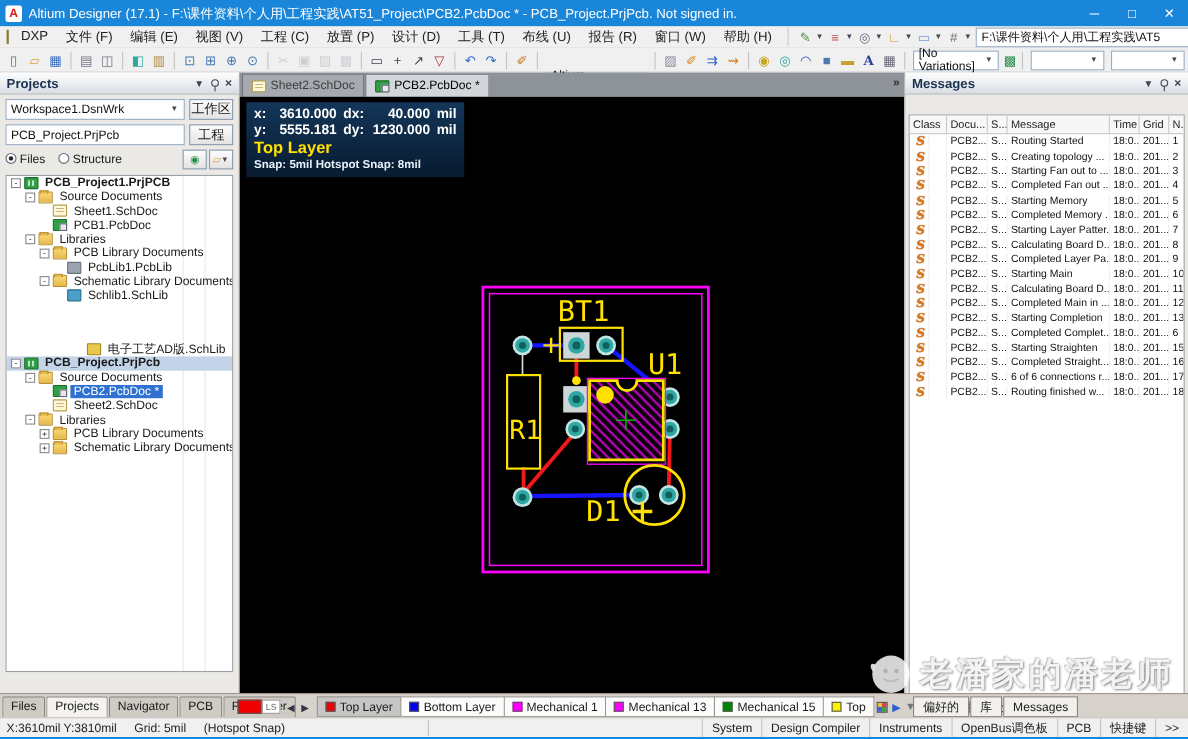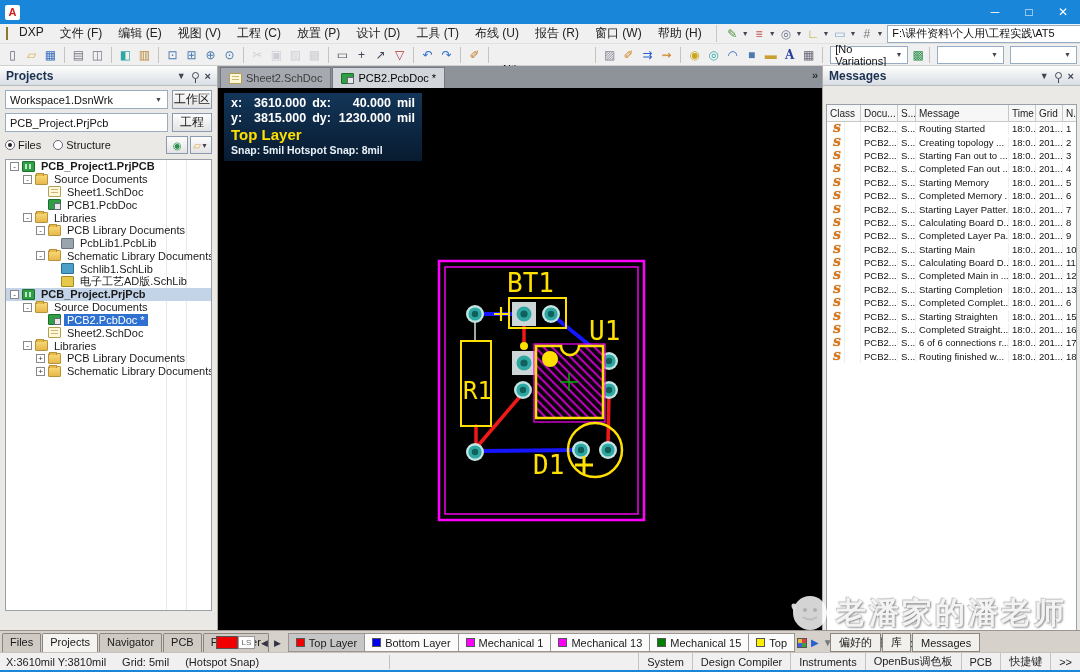--- a/index.html
+++ b/index.html
@@ -115,20 +115,21 @@
 
   
   .watermark { position:absolute; left:788px; top:592px; display:flex; align-items:center; gap:6px; z-index:99; pointer-events:none; opacity:.88; }
   .wm-text { font-size:30px; font-weight:bold; letter-spacing:3px; color:#f2f2f2; text-shadow:1px 1px 2px rgba(110,110,110,.9), -1px -1px 1px rgba(140,140,140,.6); white-space:nowrap; }
 </style>
 </head>
 <body>
 
 <div class="titlebar">
   <span class="appicon">A</span>
+  <span class="title-text">Altium Designer (17.1) - F:\课件资料\个人用\工程实践\AT51_Project\PCB2.PcbDoc * - PCB_Project.PrjPcb. Not signed in.</span>
   <div class="winbtns">
     <span class="winbtn">─</span>
     <span class="winbtn">□</span>
     <span class="winbtn">✕</span>
   </div>
 </div>
 
 <div class="menubar">
   <span class="dxp-icon"></span>
   <div id="menu-items" style="display:flex;">
@@ -308,21 +309,21 @@
       <div class="trow" style="padding-left: 30px;">
         <span class="tgl">-</span>
         <span class="ti ti-folder"></span>
         <span class="tlabel">Schematic Library Documents</span>
       </div>
       <div class="trow" style="padding-left: 43px;">
         <span style="width: 12px;"></span>
         <span class="ti ti-schlib"></span>
         <span class="tlabel">Schlib1.SchLib</span>
       </div>
-      <div class="trow" style="padding-left: 43px;">
+      <div class="trow" style="padding-left: 61px; margin-top: 36px;">
         <span style="width: 12px;"></span>
         <span class="ti ti-schlib2"></span>
         <span class="tlabel">电子工艺AD版.SchLib</span>
       </div>
       <div class="trow focusrow" style="padding-left: 4px;">
         <span class="tgl">-</span>
         <span class="ti ti-prj"></span>
         <span class="tlabel bold">PCB_Project.PrjPcb</span>
       </div>
       <div class="trow" style="padding-left: 17px;">
@@ -445,21 +446,21 @@
     <div class="hud">
       <div class="hudrow">
           <span class="l">x:</span>
           <span class="v">3610.000</span>
           <span class="l2">dx:</span>
           <span class="v2">40.000</span>
           <span class="u">mil</span>
         </div>
       <div class="hudrow">
           <span class="l">y:</span>
-          <span class="v">3815.000</span>
+          <span class="v">5555.181</span>
           <span class="l2">dy:</span>
           <span class="v2">1230.000</span>
           <span class="u">mil</span>
         </div>
       <div class="hudlayer">Top Layer</div>
       <div class="hudsnap">Snap: 5mil Hotspot Snap: 8mil</div>
     </div>
   </div>
 </div>
 

